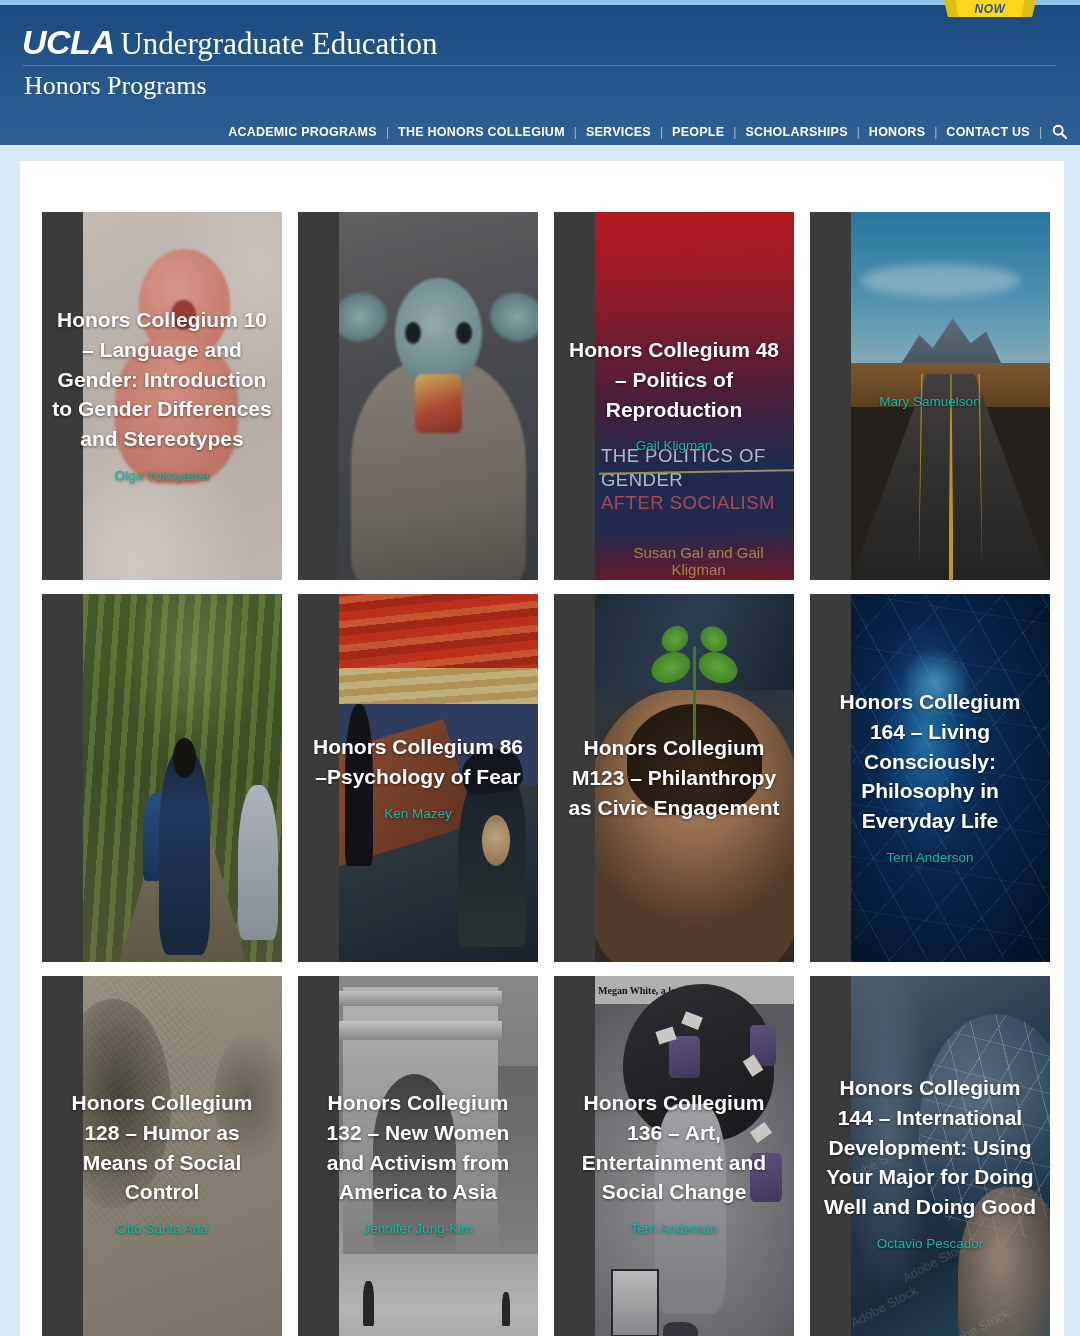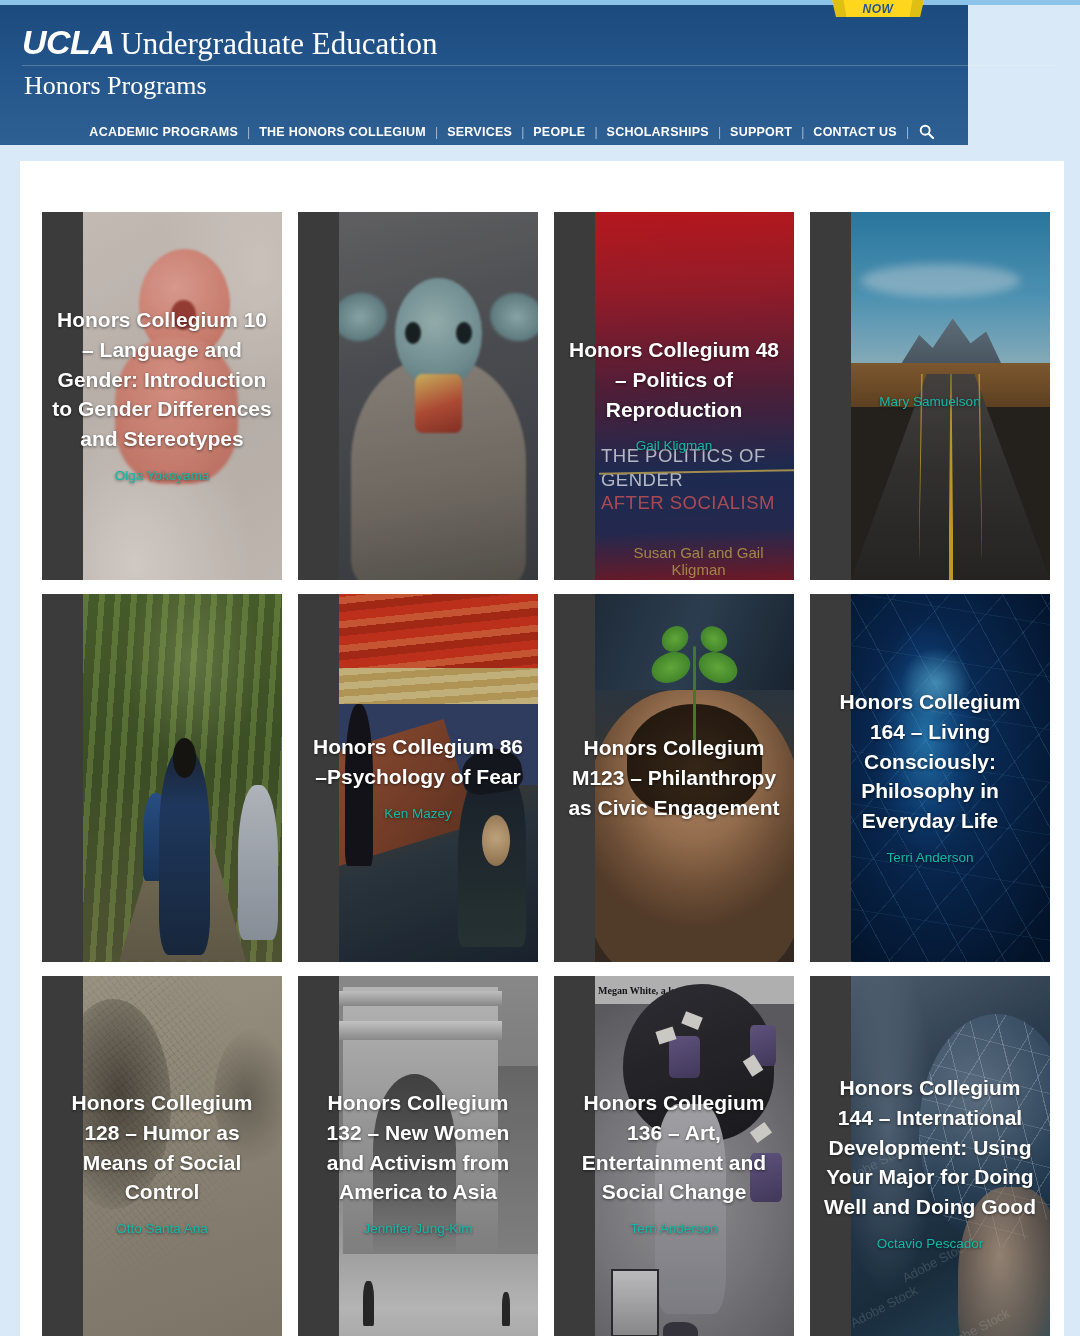--- a/index.html
+++ b/index.html
@@ -29,21 +29,21 @@
     position: absolute;
     top: 0; left: 0;
     width: 1080px;
     height: 5px;
     background: #8cc3e9;
   }
 
   .site-header {
     position: absolute;
     top: 5px; left: 0;
-    width: 968px;
+    width: 1080px;
     height: 140px;
     background: linear-gradient(to bottom, #1b4a7e 0%, #24558a 45%, #2f6094 100%);
     overflow: visible;
   }
 
   .apply-ribbon {
     position: absolute;
     top: -22px;
     right: 40px;
     width: 100px;
@@ -112,21 +112,21 @@
     top: 68px;
     color: #ffffff;
     font-family: "Liberation Serif", serif;
     font-size: 26px;
     line-height: 1;
     white-space: nowrap;
   }
 
   .main-nav {
     position: absolute;
-    right: 28px;
+    right: 7px;
     top: 119px;
     display: flex;
     align-items: center;
     gap: 0;
   }
   .nav-item {
     color: #ffffff;
     font-size: 12.5px;
     font-weight: bold;
     letter-spacing: .25px;
@@ -652,21 +652,21 @@
       <a class="nav-item">ACADEMIC PROGRAMS</a>
       <span class="nav-sep">|</span>
       <a class="nav-item">THE HONORS COLLEGIUM</a>
       <span class="nav-sep">|</span>
       <a class="nav-item">SERVICES</a>
       <span class="nav-sep">|</span>
       <a class="nav-item">PEOPLE</a>
       <span class="nav-sep">|</span>
       <a class="nav-item">SCHOLARSHIPS</a>
       <span class="nav-sep">|</span>
-      <a class="nav-item">SUPPORT</a>
+      <a class="nav-item">HONORS</a>
       <span class="nav-sep">|</span>
       <a class="nav-item">CONTACT US</a>
       <span class="nav-sep">|</span>
       <span class="nav-search">
         <svg width="15" height="15" viewBox="0 0 16 16" aria-hidden="true">
           <circle cx="6.6" cy="6.6" r="4.8" fill="none" stroke="#ffffff" stroke-width="2"></circle>
           <line x1="10.3" y1="10.3" x2="15" y2="15" stroke="#ffffff" stroke-width="2.2" stroke-linecap="round"></line>
         </svg>
       </span>
     </nav>

